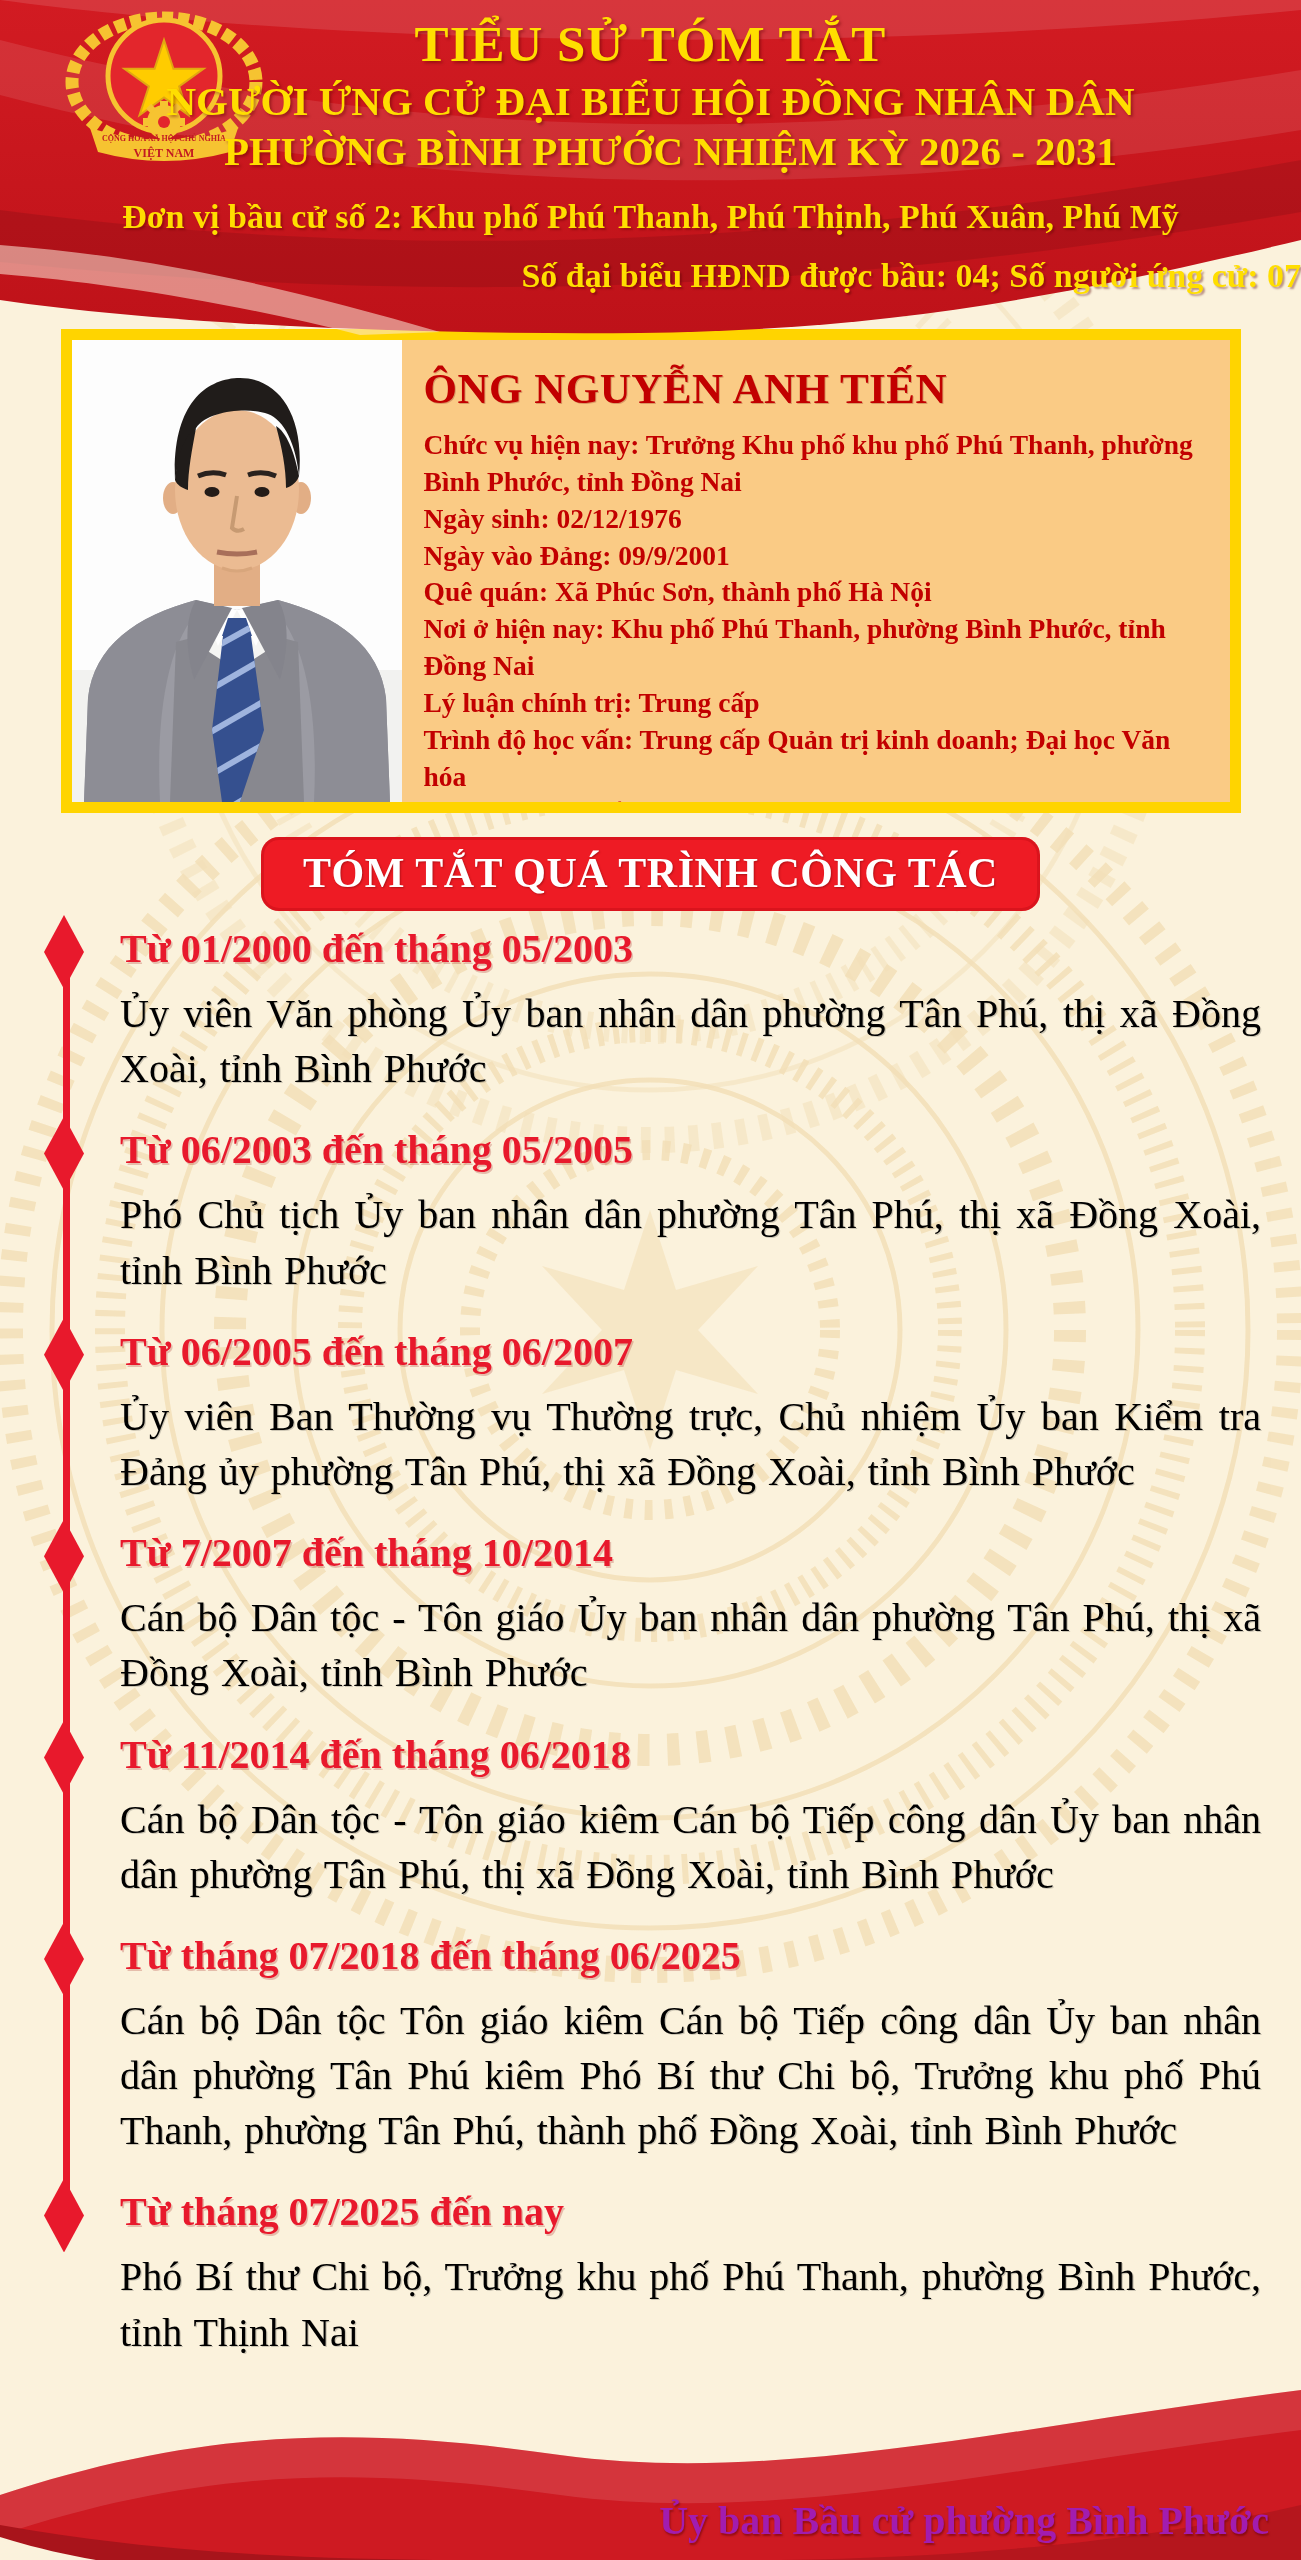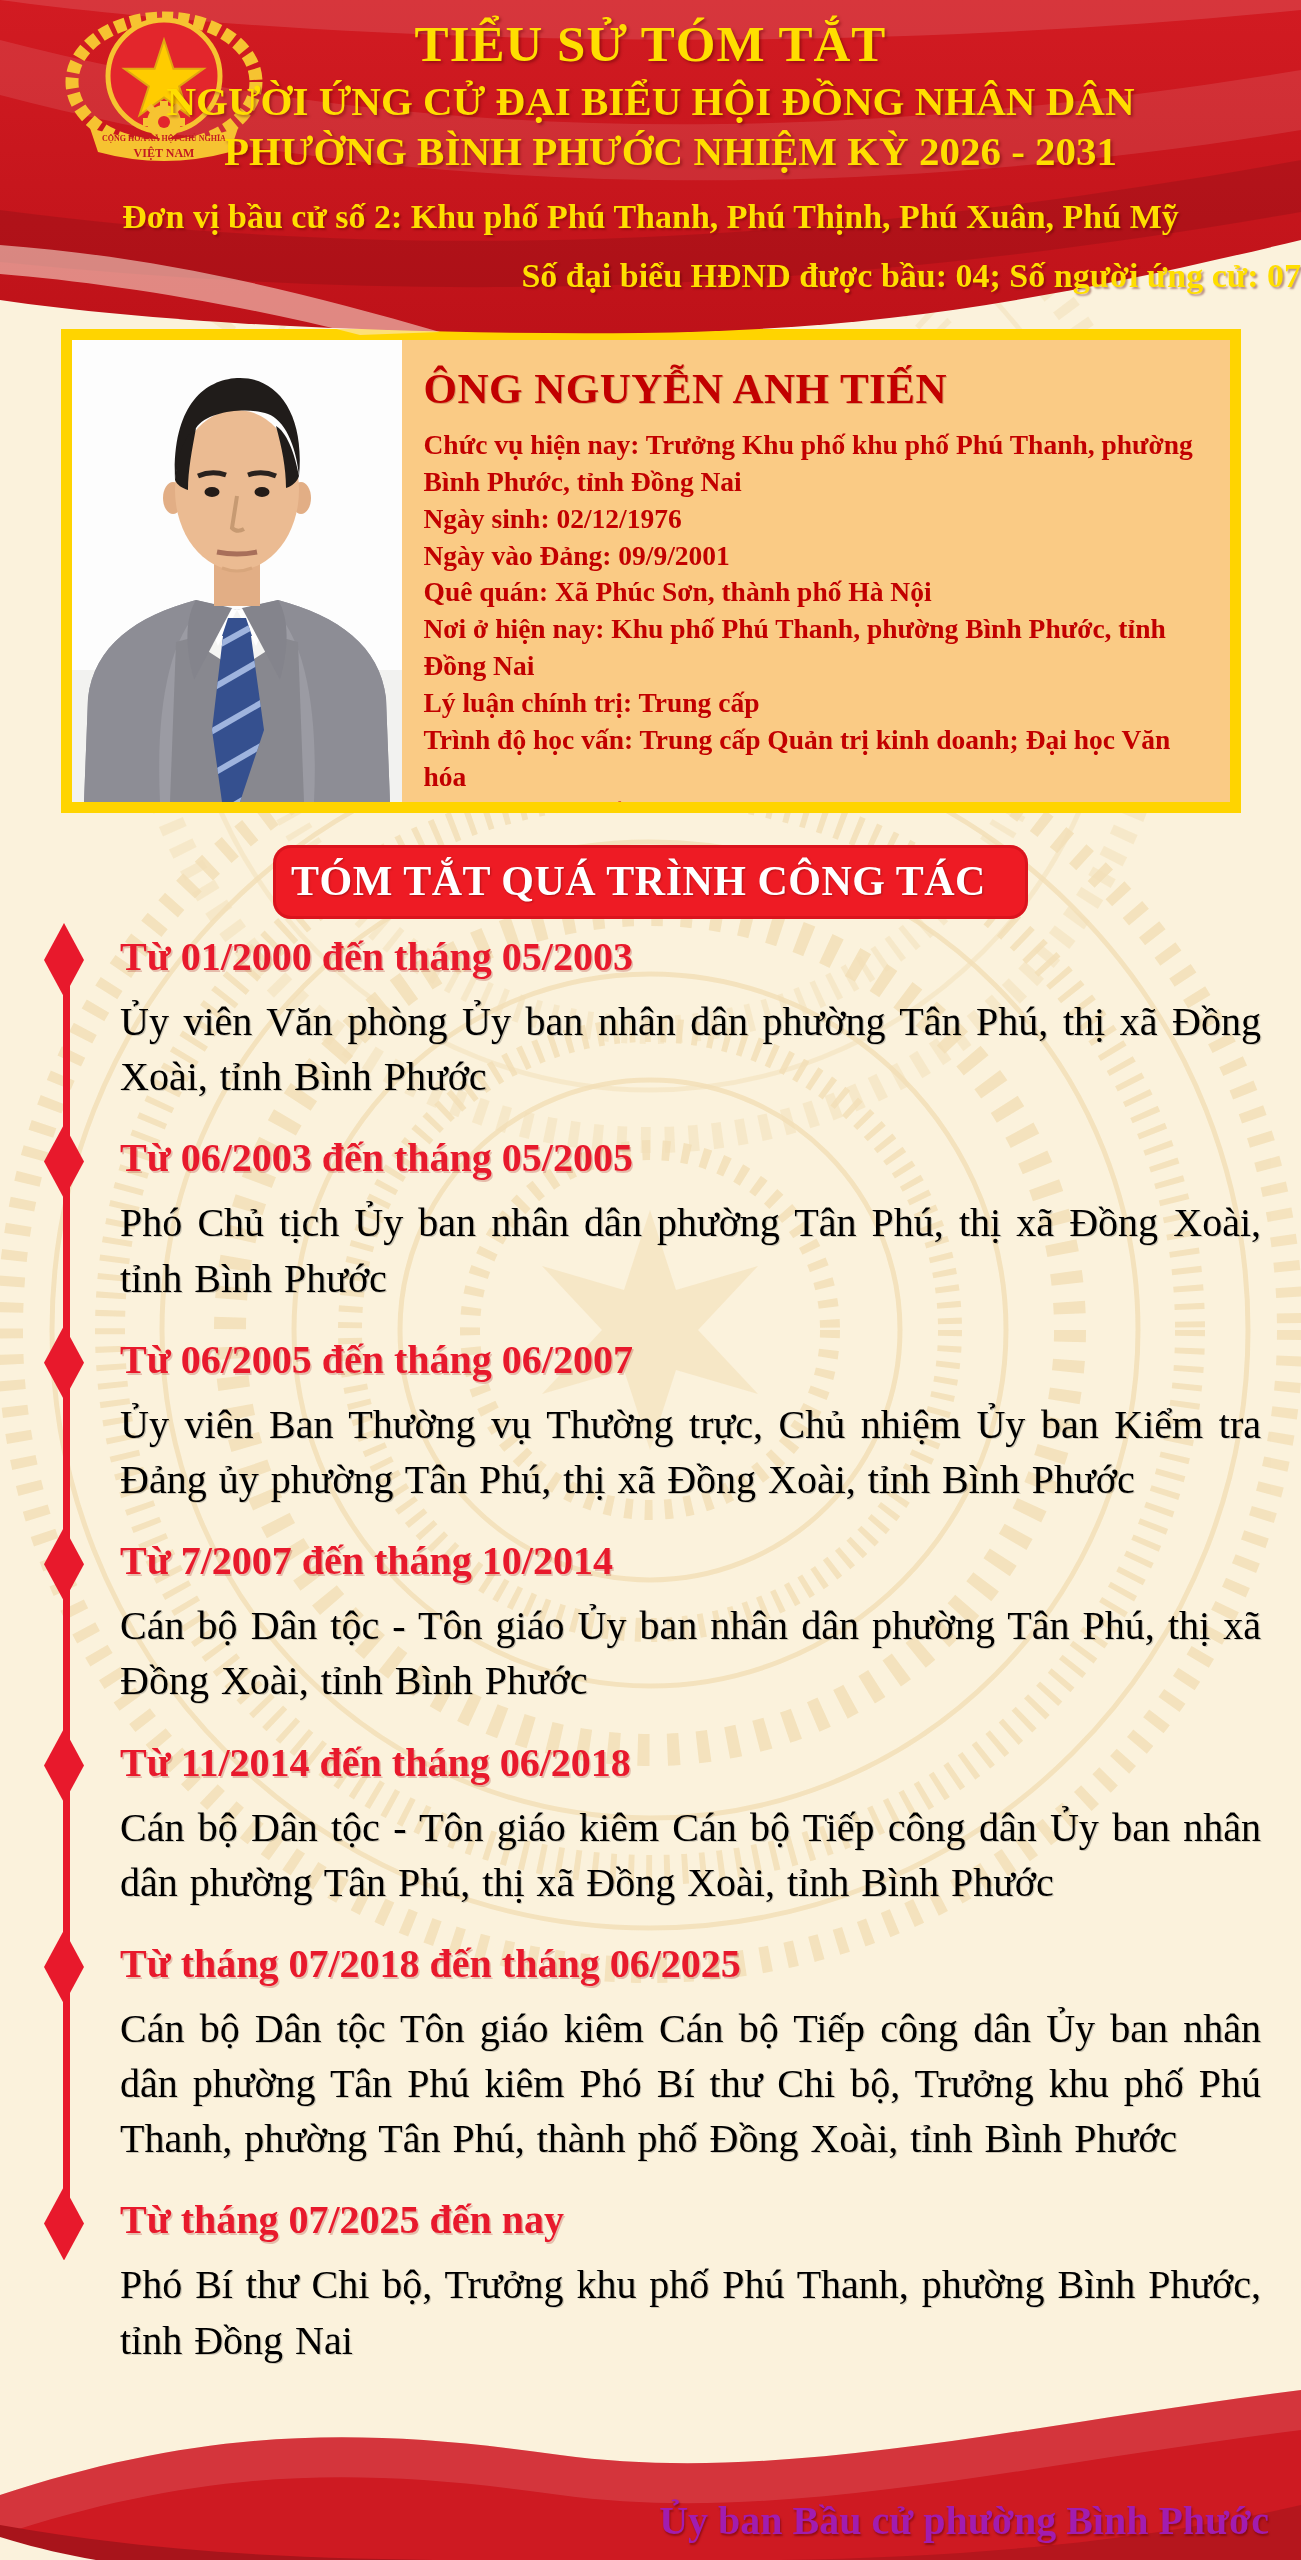--- a/index.html
+++ b/index.html
@@ -40,27 +40,27 @@
   }
   .photo{width:330px;flex:none;background:#FDFDFD;overflow:hidden;}
   .photo svg{display:block;}
   .card-details{flex:1;padding:16px 12px 0 22px;overflow:hidden;}
   .cand-name{margin:8px 0 14px 0;font-size:43px;color:var(--dark-red-text,#C20000);font-weight:bold;letter-spacing:.5px;text-shadow:1px 1px 0 rgba(120,0,0,.25);}
   .detail-line{margin:0;font-size:27.5px;line-height:1.34;font-weight:bold;color:var(--dark-red-text,#C20000);}
 
   
   .section-btn{
     width:fit-content;
-    margin:32px auto 0 auto;
+    margin:24px auto 0 auto;
     background:var(--button-red,#EE1B24);
     color:#fff;
     font-weight:bold;
     font-size:42px;
     letter-spacing:.5px;
-    padding:12px 42px 14px 18px;
+    padding:12px 42px 14px 42px;
     border-radius:18px;
     box-shadow:0 0 0 3px rgba(180,10,16,.35) inset;
     text-shadow:1px 1px 2px rgba(90,0,0,.4);
   }
 
   
   .timeline{position:relative;margin:14px 40px 0 120px;}
   .timeline::before{
     content:'';
     position:absolute;
@@ -276,21 +276,21 @@
 
       <div class="t-item">
         <span class="diamond"></span>
         <h3 class="t-period">Từ tháng 07/2018 đến tháng 06/2025</h3>
         <p class="t-desc">Cán bộ Dân tộc Tôn giáo kiêm Cán bộ Tiếp công dân Ủy ban nhân dân phường Tân Phú kiêm Phó Bí thư Chi bộ, Trưởng khu phố Phú Thanh, phường Tân Phú, thành phố Đồng Xoài, tỉnh Bình Phước</p>
       </div>
 
       <div class="t-item">
         <span class="diamond"></span>
         <h3 class="t-period">Từ tháng 07/2025 đến nay</h3>
-        <p class="t-desc">Phó Bí thư Chi bộ, Trưởng khu phố Phú Thanh, phường Bình Phước, tỉnh Đồng Nai</p>
+        <p class="t-desc">Phó Bí thư Chi bộ, Trưởng khu phố Phú Thanh, phường Bình Phước, tỉnh Thịnh Nai</p>
       </div>
 
     </section>
   </div>
 
   <footer class="footer">
     <svg class="footer-wave-svg" viewBox="0 0 1301 215" preserveAspectRatio="none">
       <path d="M0,150 C200,85 350,80 560,110 C780,140 1020,80 1301,45 L1301,215 L0,215 Z" fill="#CE1A22"></path>
       <path d="M0,150 C200,85 350,80 560,110 C780,140 1020,80 1301,45 L1301,85 C1020,120 780,180 560,150 C350,120 200,125 0,190 Z" fill="#FFFFFF" opacity="0.12"></path>
       <path d="M0,215 L0,180 C160,208 300,214 460,215 Z" fill="#A8141B"></path>

